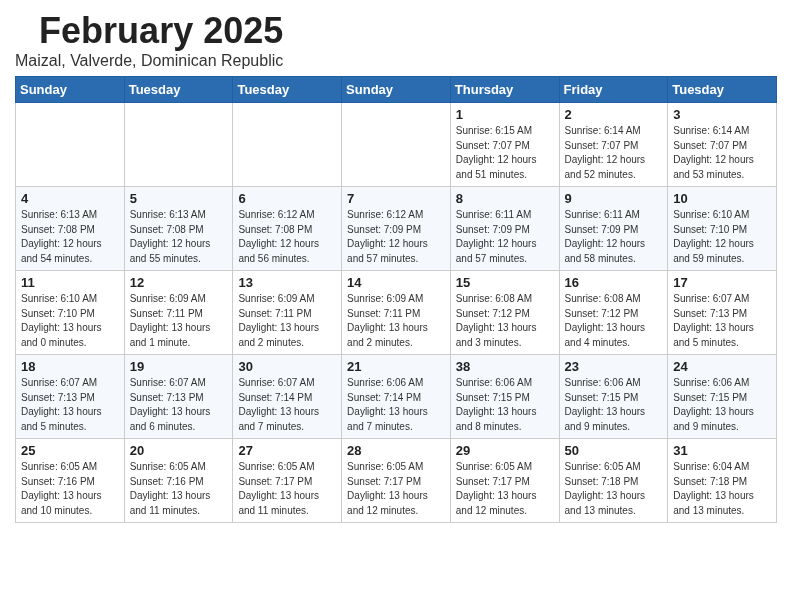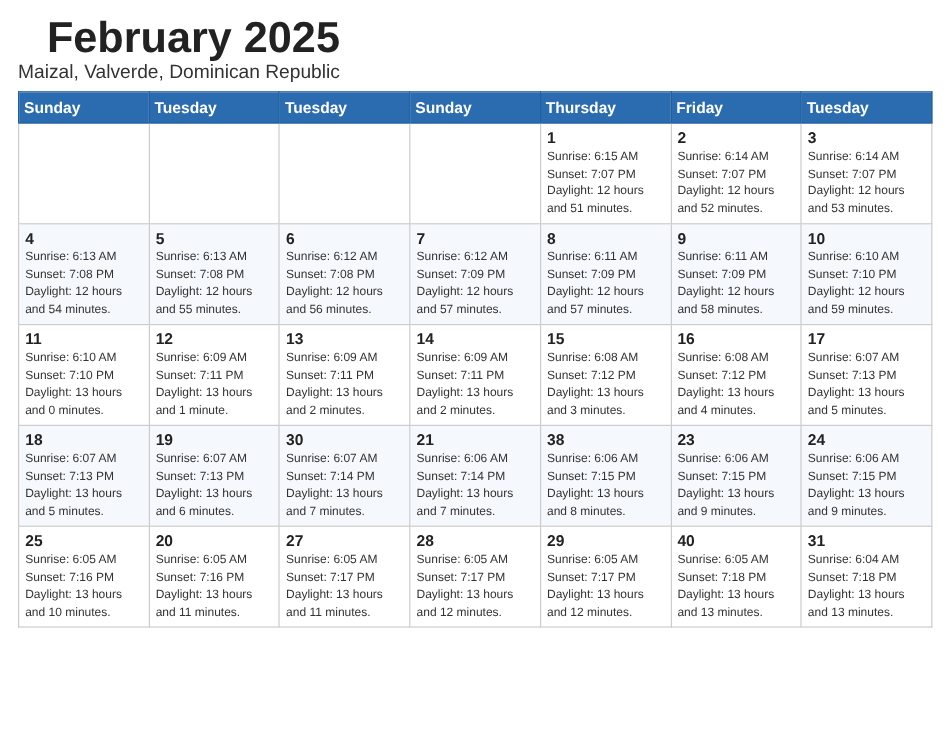--- a/index.html
+++ b/index.html
@@ -327,21 +327,21 @@
 and 12 minutes.</div>
         </td>
         <td>
           <span class="day-number">29</span>
           <div class="day-info" style="white-space: pre-line;">Sunrise: 6:05 AM
 Sunset: 7:17 PM
 Daylight: 13 hours
 and 12 minutes.</div>
         </td>
         <td>
-          <span class="day-number">40</span>
+          <span class="day-number">50</span>
           <div class="day-info" style="white-space: pre-line;">Sunrise: 6:05 AM
 Sunset: 7:18 PM
 Daylight: 13 hours
 and 13 minutes.</div>
         </td>
         <td>
           <span class="day-number">31</span>
           <div class="day-info" style="white-space: pre-line;">Sunrise: 6:04 AM
 Sunset: 7:18 PM
 Daylight: 13 hours

